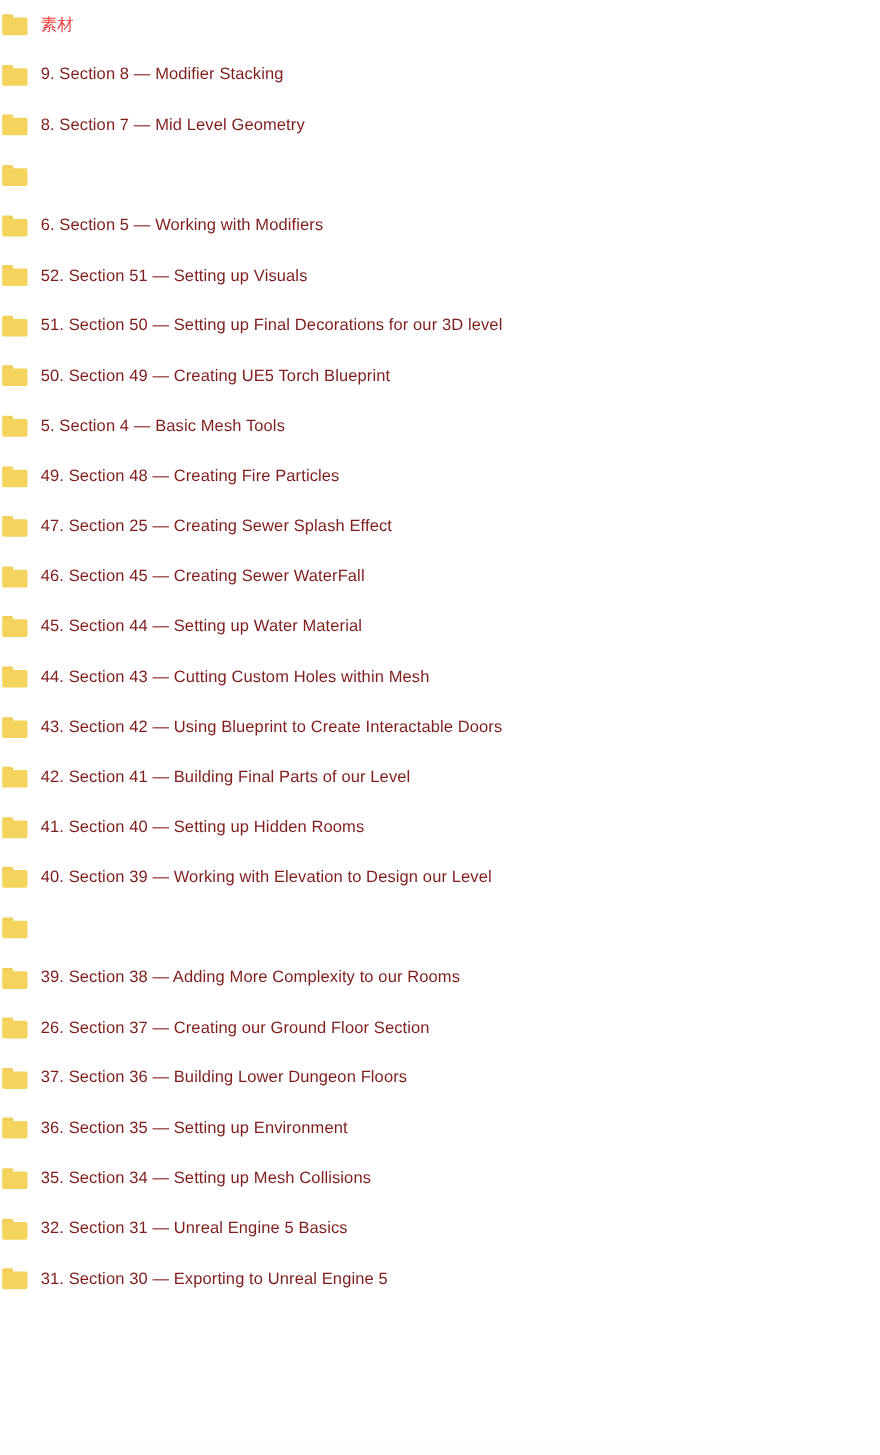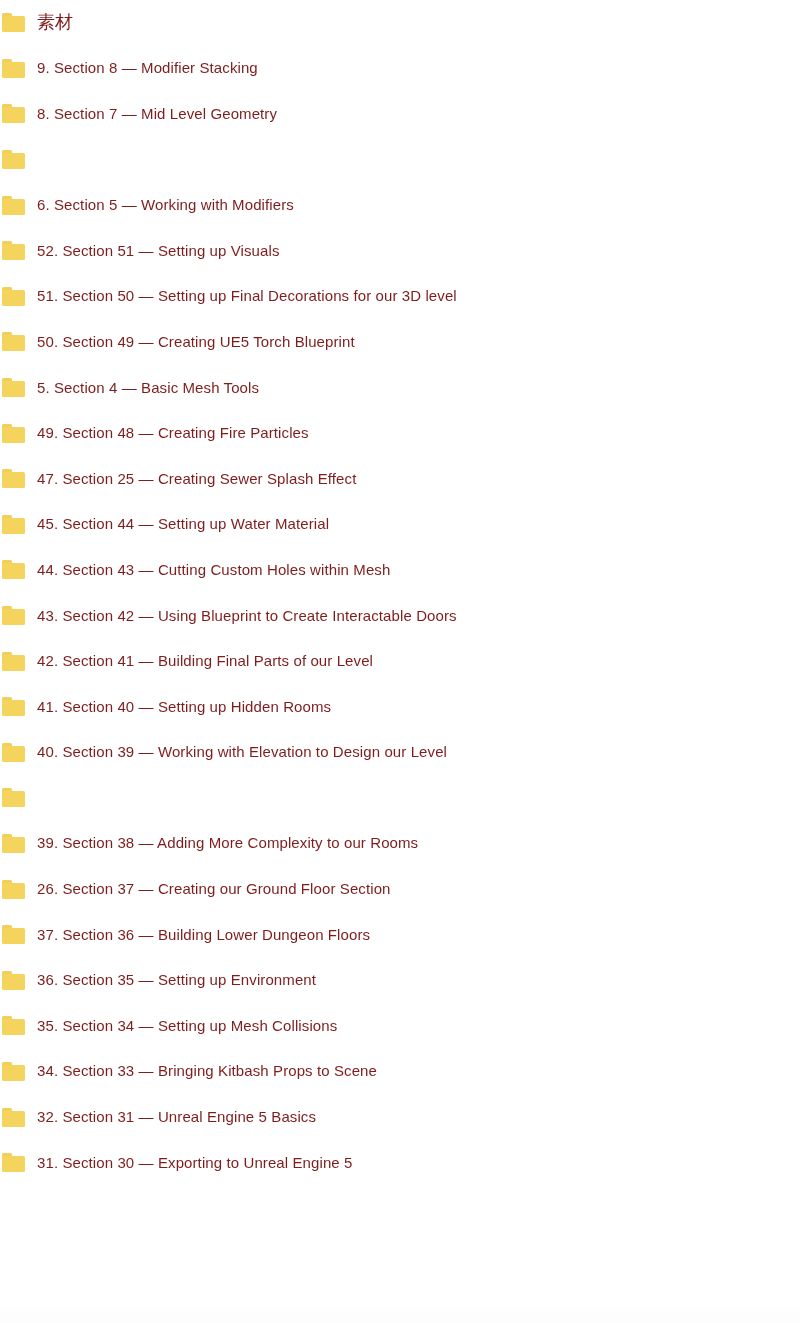--- a/index.html
+++ b/index.html
@@ -66,22 +66,22 @@
     font-size: 15px;
     line-height: 1.2;
     color: #7f1d1d;
     letter-spacing: 0.1px;
     white-space: nowrap;
     flex: 0 1 auto;
     font-weight: 400;
   }
 
   .folder-label.cjk {
-    font-size: 18px;
-    color: #7f1d1d;
+    font-size: 15px;
+    color: #ef4444;
   }
 
   #bottom-fade {
     position: absolute;
     left: 0;
     bottom: 0;
     width: 800px;
     height: 14px;
     background: #fdfdfe;
   }
@@ -165,20 +165,27 @@
           <span class="tab"></span>
           <span class="body"></span>
         </span>
         <span class="folder-label">47. Section 25 — Creating Sewer Splash Effect</span>
       </div>
       <div class="folder-row">
         <span class="folder-icon">
           <span class="tab"></span>
           <span class="body"></span>
         </span>
+        <span class="folder-label">46. Section 45 — Creating Sewer WaterFall</span>
+      </div>
+      <div class="folder-row">
+        <span class="folder-icon">
+          <span class="tab"></span>
+          <span class="body"></span>
+        </span>
         <span class="folder-label">45. Section 44 — Setting up Water Material</span>
       </div>
       <div class="folder-row">
         <span class="folder-icon">
           <span class="tab"></span>
           <span class="body"></span>
         </span>
         <span class="folder-label">44. Section 43 — Cutting Custom Holes within Mesh</span>
       </div>
       <div class="folder-row">
@@ -242,27 +249,20 @@
           <span class="body"></span>
         </span>
         <span class="folder-label">36. Section 35 — Setting up Environment</span>
       </div>
       <div class="folder-row">
         <span class="folder-icon">
           <span class="tab"></span>
           <span class="body"></span>
         </span>
         <span class="folder-label">35. Section 34 — Setting up Mesh Collisions</span>
-      </div>
-      <div class="folder-row">
-        <span class="folder-icon">
-          <span class="tab"></span>
-          <span class="body"></span>
-        </span>
-        <span class="folder-label">34. Section 33 — Bringing Kitbash Props to Scene</span>
       </div>
       <div class="folder-row">
         <span class="folder-icon">
           <span class="tab"></span>
           <span class="body"></span>
         </span>
         <span class="folder-label">32. Section 31 — Unreal Engine 5 Basics</span>
       </div>
       <div class="folder-row">
         <span class="folder-icon">

